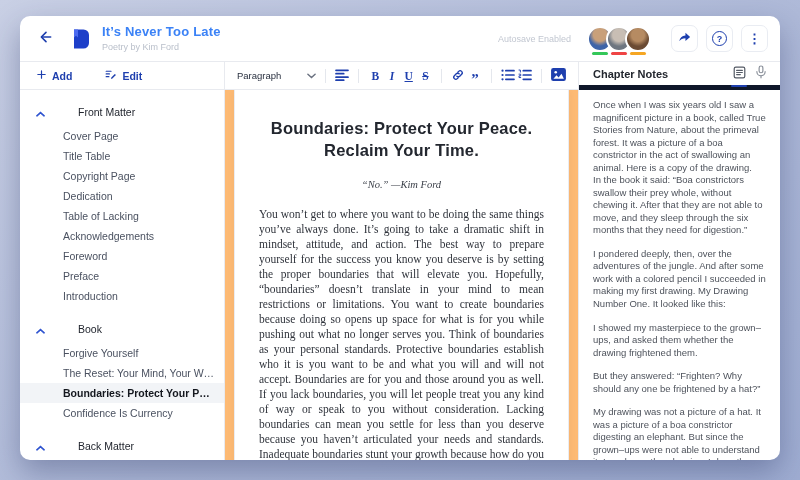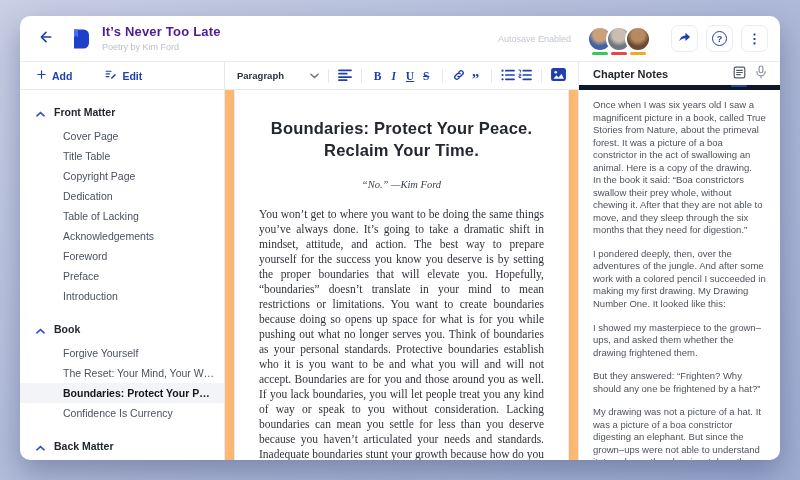--- a/index.html
+++ b/index.html
@@ -13,21 +13,21 @@
     display:flex; flex-direction:column; }
 
   
   .hdr { height:46px; flex:none; display:flex; align-items:center;
     padding:0 12px 0 14px; border-bottom:1px solid #e8eaef; }
   .iconbtn { background:none; border:none; cursor:pointer; display:flex;
     align-items:center; justify-content:center; color:#1e3fae; }
   .back { width:24px; height:24px; margin-right:10px; }
   .logo { width:24px; height:24px; margin-right:10px; }
   .titleblk { line-height:1.15; }
-  .booktitle { font-size:13px; font-weight:bold; color:#4c1d95; letter-spacing:.2px; }
+  .booktitle { font-size:13px; font-weight:bold; color:#3b82f6; letter-spacing:.2px; }
   .booksub { font-size:9px; color:#b9bfca; margin-top:2px; }
   .hdr .sp { flex:1; }
   .autosave { font-size:9px; color:#c2c7d1; margin-right:16px;margin-left:7px; }
   .avatars { display:flex; margin-right:12px; }
   .av { width:26px; height:26px; border-radius:50%; border:2px solid #fff;
     position:relative; }
   .av + .av { margin-left:-7px; }
   .av::after { content:""; position:absolute; left:3px; right:3px; bottom:-5px;
     height:2.5px; border-radius:2px; }
   .av1 { background:radial-gradient(circle at 50% 30%, #c9a07a 0 35%, #3e64a8 60%); }
@@ -49,31 +49,31 @@
   
   .side { width:205px; flex:none; border-right:1px solid #e8eaef;
     display:flex; flex-direction:column; }
   .side-tb { height:28px; flex:none; border-bottom:1px solid #e8eaef;
     display:flex; align-items:center; padding:0 16px; gap:32px; }
   .tb-act { display:flex; align-items:center; gap:5px; color:#1e3fae;
     font-size:10.5px; font-weight:bold; background:none; border:none; cursor:pointer; }
   .nav { padding:8px 0 0; overflow:hidden; }
   .sec-h { display:flex; align-items:center; gap:9px; padding:5px 16px;
     cursor:pointer; }
-  .sec-h .lbl { font-size:10.5px; font-weight:bold; color:#22262f; }
+  .sec-h .lbl { font-size:10.5px; font-weight:normal; color:#22262f;margin-left:24px; }
   .sec-gap { margin-top:9px; }
   .nav-item { padding:4px 10px 4px 43px; font-size:10.5px; color:#4a5160;
     cursor:pointer; white-space:nowrap; overflow:hidden; text-overflow:ellipsis; }
   .nav-item.sel { background:#f2f4f7; color:#14171e; font-weight:bold; }
 
   
   .edcol { flex:1; min-width:0; display:flex; flex-direction:column; }
   .fmt { height:28px; flex:none; border-bottom:1px solid #e8eaef;
     display:flex; align-items:center; padding:0 12px; }
-  .dd { display:flex; align-items:center; gap:26px; font-size:9.5px; font-weight:bold;
+  .dd { display:flex; align-items:center; gap:26px; font-size:9.5px; font-weight:normal;
     color:#2a3140; background:none; border:none; cursor:pointer;text-align:right; }
   .vsep { width:1px; height:14px; background:#e4e7ed; margin:0 9px; flex:none; }
   .fbtn { background:none; border:none; cursor:pointer; color:#1e3fae;
     display:flex; align-items:center; justify-content:center; width:19px; height:20px;
     font-size:11.5px; font-weight:bold; font-family:"Liberation Serif", serif; }
   .fbtn + .fbtn { margin-left:3px; }
   .g-i { font-style:italic; font-weight:bold; }
   .g-u { text-decoration:underline; }
   .g-s { text-decoration:line-through; }
   .g-q { font-size:15px; line-height:10px; padding-top:6px; }

